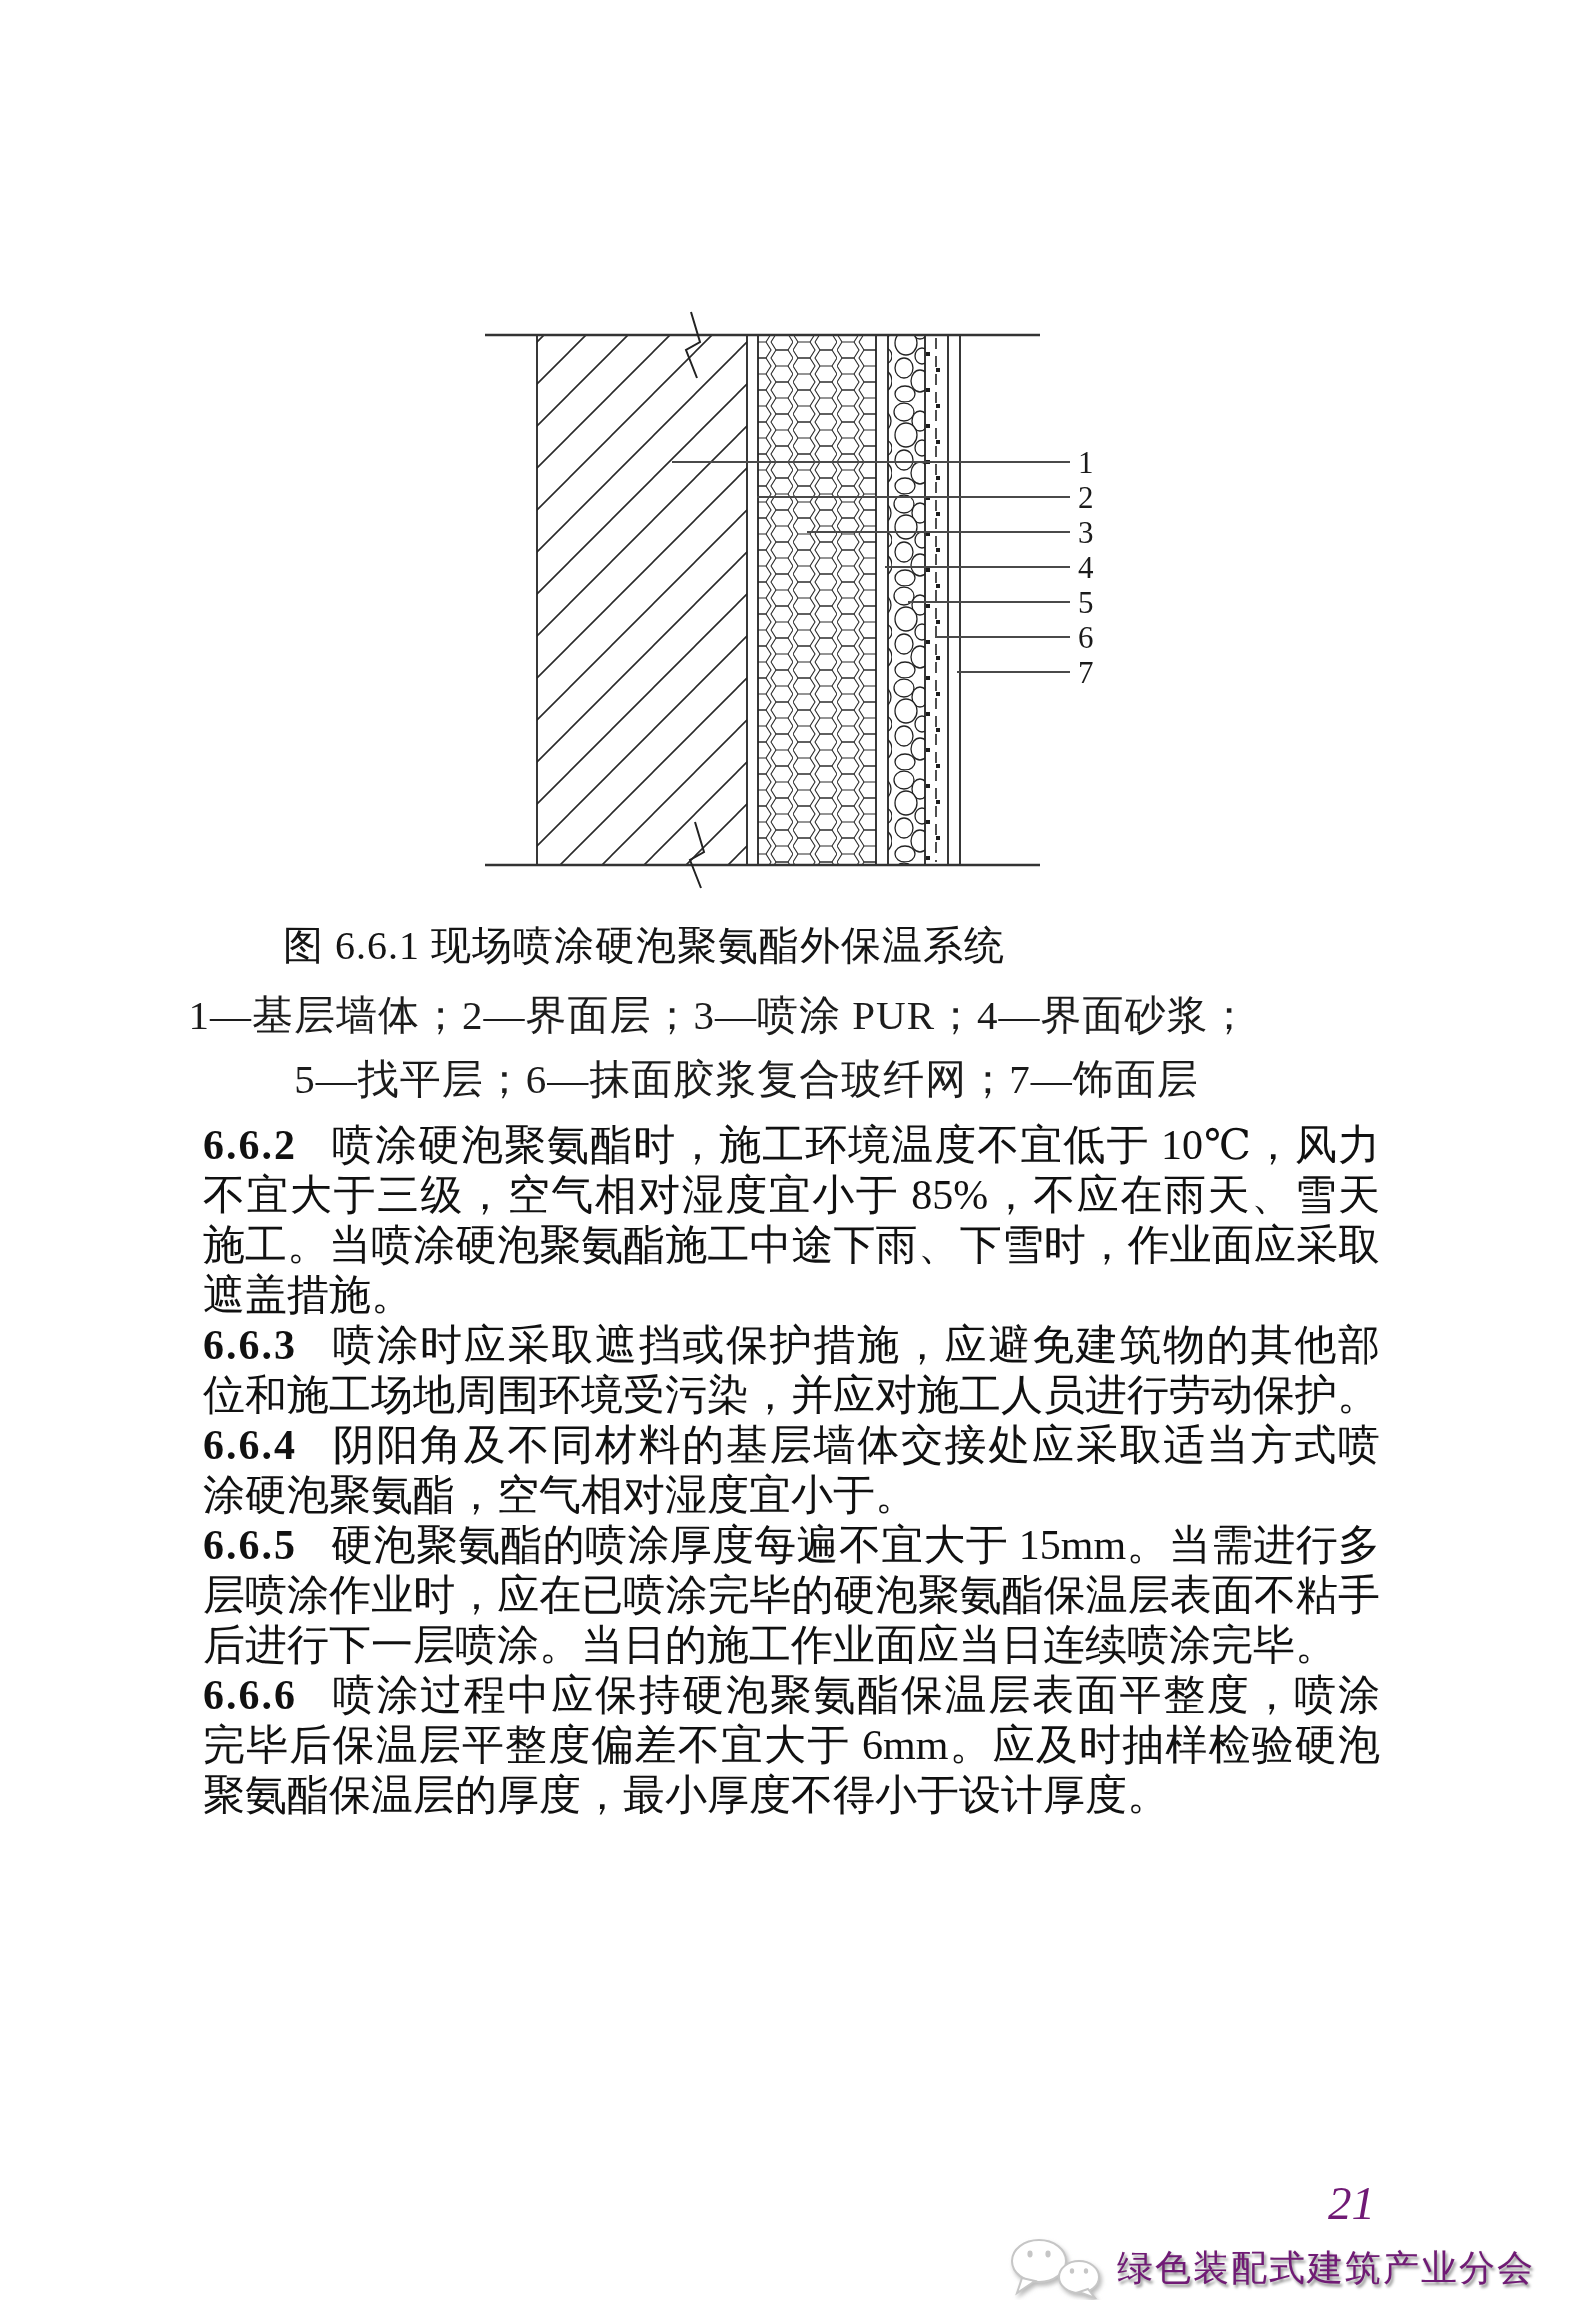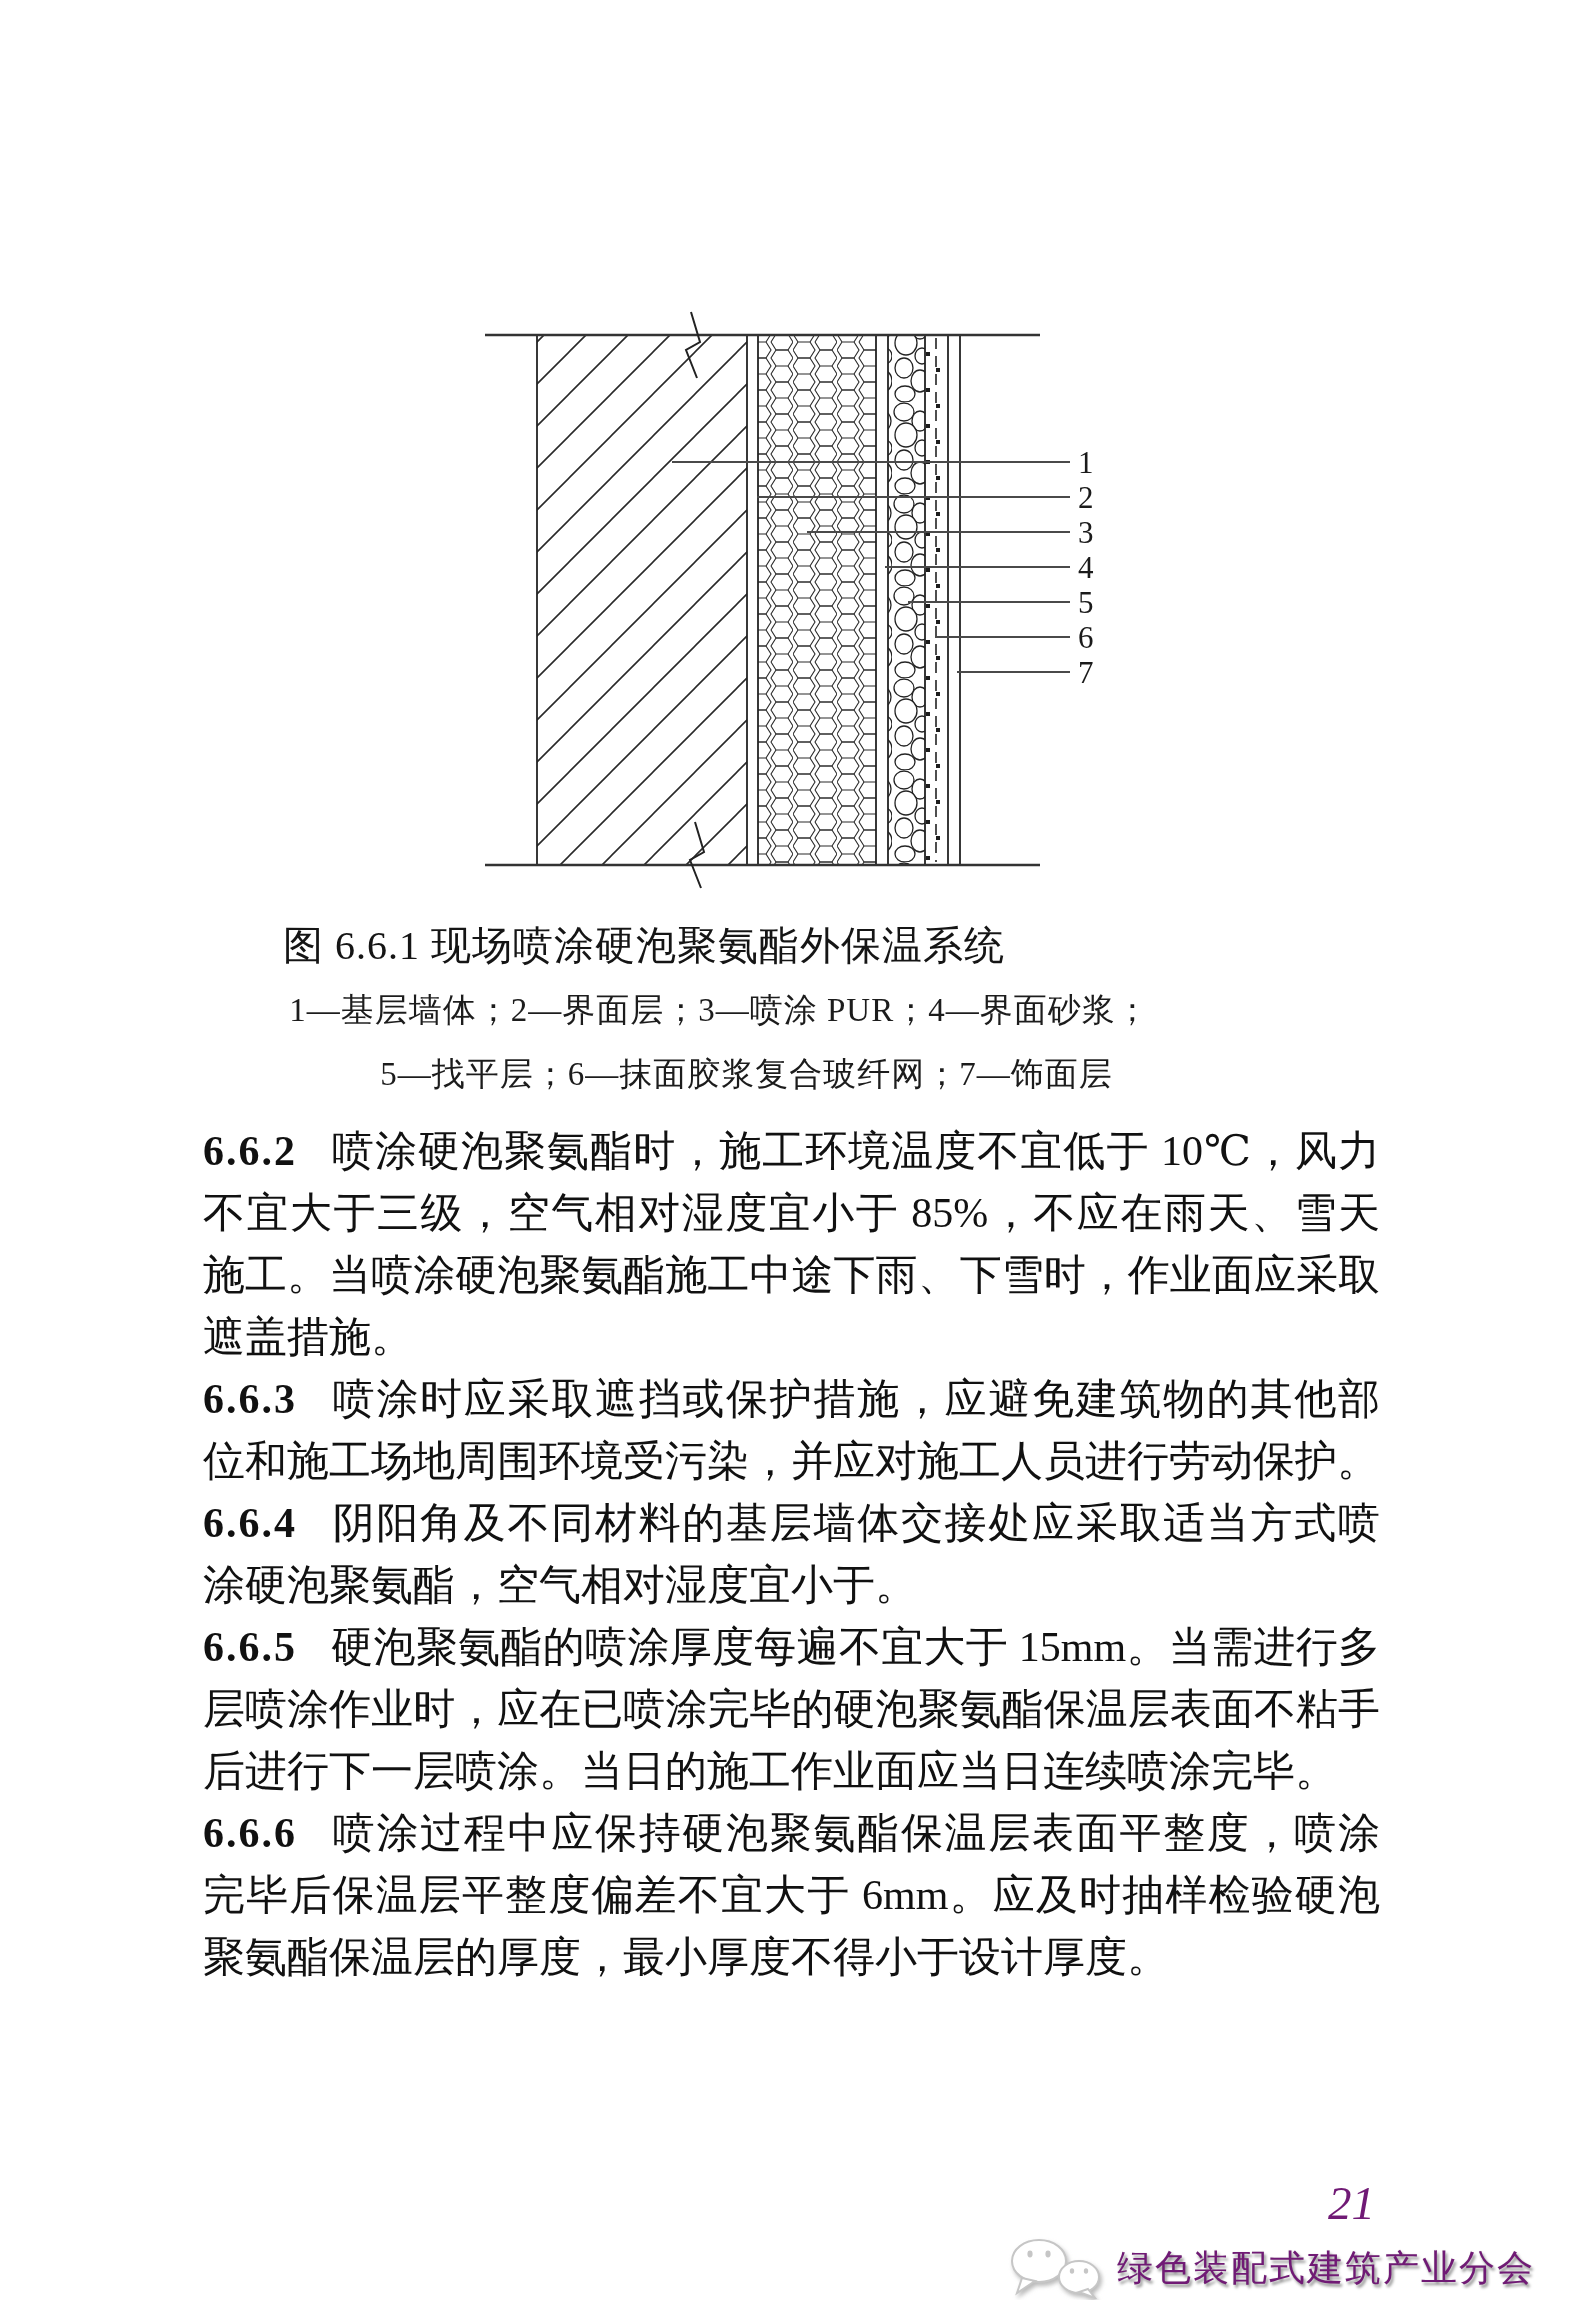--- a/index.html
+++ b/index.html
@@ -15,29 +15,29 @@
   
   .figure-svg{position:absolute;left:485px;top:310px;}
 
   
   .fig-caption{
     position:absolute;left:0;top:918px;width:1288px;
     text-align:center;font-size:40px;letter-spacing:1px;color:#151515;
   }
   .fig-legend{
     position:absolute;left:0;width:1439px;text-align:center;
-    font-size:33px;color:#1c1c1c;letter-spacing:1px;
+    font-size:41px;color:#1c1c1c;letter-spacing:1px;
   }
   .fig-legend.l1{top:988px;}
   .fig-legend.l2{top:1052px;margin-left:27px;}
 
   
   .clauses{
     position:absolute;left:203px;top:1120px;width:1177px;
-    font-size:42px;line-height:62px;
+    font-size:42px;line-height:50px;
     text-align:justify;text-justify:inter-ideograph;
     color:#111;
   }
   .clauses p{margin:0;padding:0;}
   .clause-num{font-weight:bold;margin-right:34px;letter-spacing:2px;}
 
   
   .page-number{
     position:absolute;right:212px;top:2176px;width:120px;
     text-align:right;font-size:47px;font-style:italic;color:#701a75;

